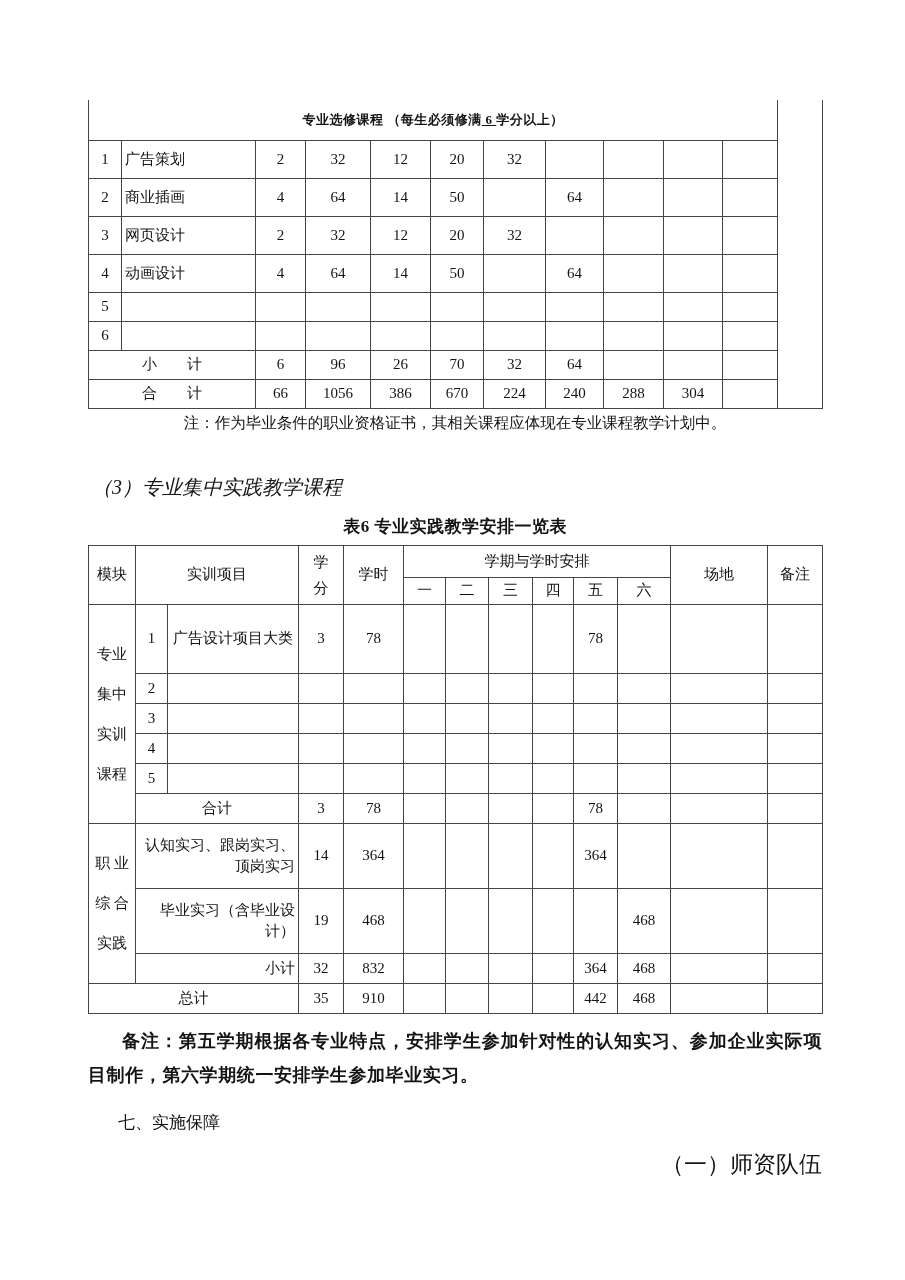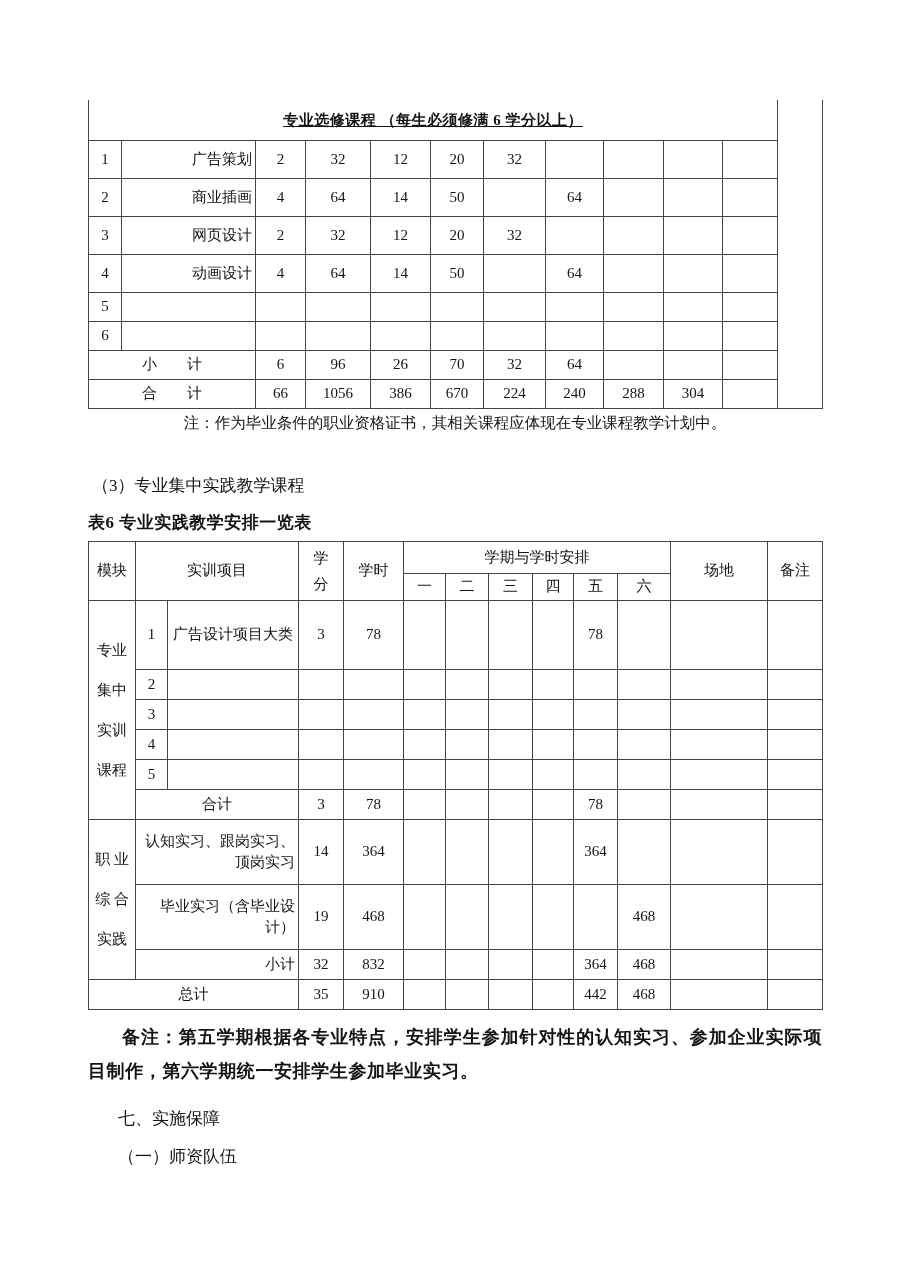--- a/index.html
+++ b/index.html
@@ -9,39 +9,39 @@
   }
   .content{position:absolute;left:88px;top:0;width:734px;}
   table{border-collapse:collapse;table-layout:fixed;width:734px;}
   td{
     border:1px solid #454545;font-size:15px;text-align:center;vertical-align:middle;
     padding:1px 3px;overflow:hidden;word-break:break-all;line-height:1.35;
   }
   
   .t1{margin-top:100px;}
   .t1 tr.title-row td{border-top:none;}
-  .t1 .ttl{font-weight:bold;font-size:15px;letter-spacing:.5px;text-decoration:underline;}
+  .t1 .ttl{font-weight:bold;font-size:13px;letter-spacing:.5px;}
   .t1 .blank{white-space:pre;text-decoration:underline;}
-  .t1 .cname{text-align:right;}
+  .t1 .cname{text-align:left;}
   .h40{height:40px;} .h38{height:38px;} .h29{height:29px;}
   
   .note{font-size:15.5px;margin:4px 0 0 0;text-align:center;}
   
-  .sec{font-size:17px;margin:40px 0 12px 4px;}
-  .cap{font-size:17px;font-weight:bold;margin:14px 0 7px 0;letter-spacing:.5px;}
+  .sec{font-size:20px;margin:40px 0 12px 4px;font-style:italic;}
+  .cap{font-size:17px;font-weight:bold;text-align:center;margin:14px 0 7px 0;letter-spacing:.5px;}
   
   .h32{height:32px;} .h27{height:27px;} .h69{height:69px;} .h30{height:30px;} .h65{height:65px;}
   .module div{line-height:40px;white-space:pre;font-size:15px;}
   .credit-head div{line-height:26px;}
   .pleft{text-align:right;padding-left:7px;}
   
   .remark{font-weight:bold;font-size:18px;line-height:34px;text-align:justify;
           text-indent:34px;margin:10px 0 0 0;letter-spacing:.6px;}
   .hd7{font-weight:normal;font-size:17px;margin:19px 0 0 30px;}
-  .hd71{font-size:17px;margin:15px 0 0 30px;}
+  .hd71{font-size:23px;margin:15px 0 0 30px;text-align:right;}
   .body-par{font-size:17px;margin:17px 0 0 0;text-indent:30px;letter-spacing:.4px;}
   .pageno{position:absolute;left:0;top:1183px;width:905px;text-align:center;font-size:14px;}
 </style>
 </head>
 <body>
 
 <div class="page">
   <div class="content">
 
     <table class="t1">

